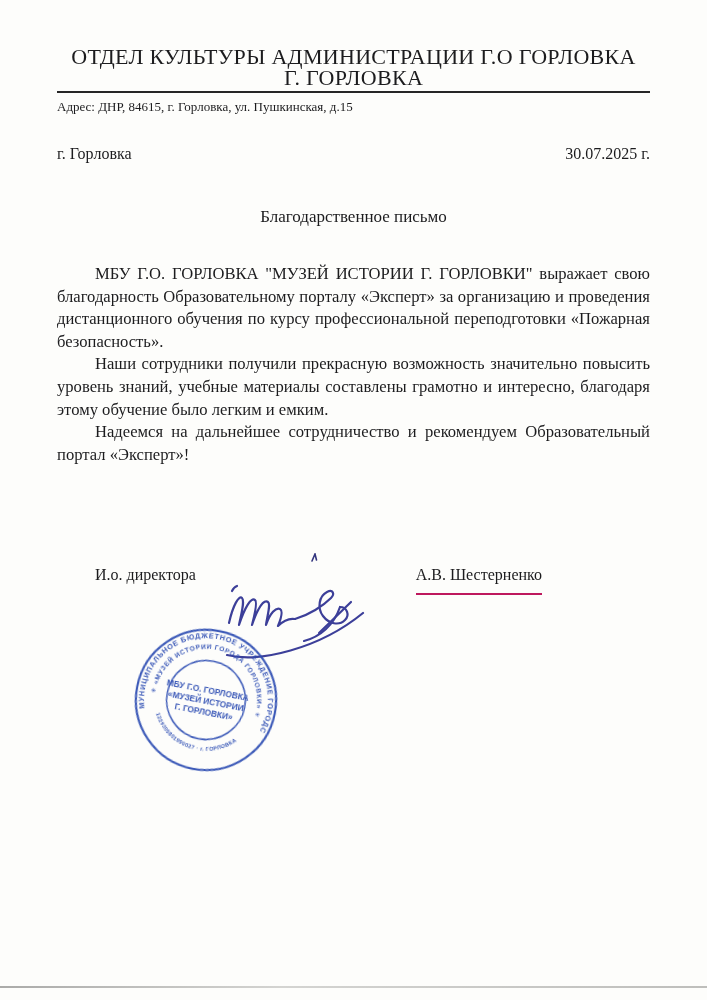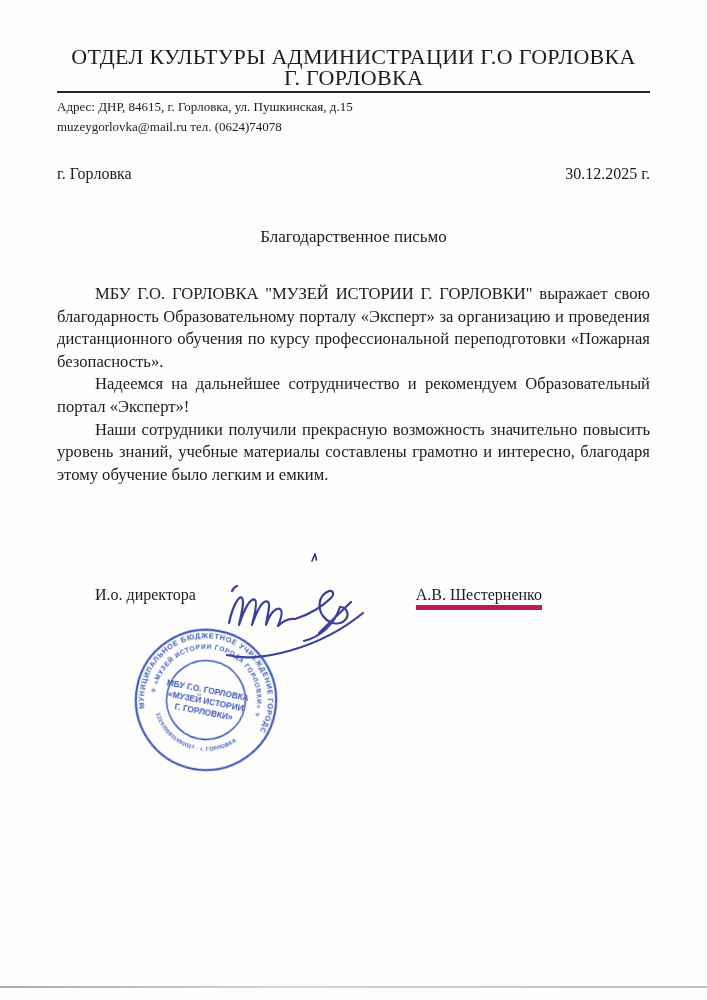--- a/index.html
+++ b/index.html
@@ -62,22 +62,22 @@
     margin-top:100px;
     display:flex;
     align-items:baseline;
     font-size:16px;
     position:relative;
   }
   .sig-position{margin-left:38px;}
   .sig-name{
     margin-left:auto;
     margin-right:108px;
-    border-bottom:5px solid #be185d;
-    padding-bottom:1px;
+    border-bottom:2px solid #be185d;
+    padding-bottom:9px;
   }
   
   .tiny-mark{
     position:absolute;left:311px;top:553px;
     width:8px;height:9px;
   }
   .signature-svg{
     position:absolute;left:222px;top:575px;
     width:160px;height:90px;
   }
@@ -105,33 +105,32 @@
 <body>
 
 <div class="page">
 
   <div class="letterhead">
     <div class="org-line">ОТДЕЛ КУЛЬТУРЫ АДМИНИСТРАЦИИ Г.О ГОРЛОВКА</div>
     <div class="org-line">Г. ГОРЛОВКА</div>
   </div>
   <hr class="head-rule">
   <div class="addr-line">Адрес: ДНР, 84615, г. Горловка, ул. Пушкинская, д.15</div>
-  <div class="addr-line">muzeygorlovka@mail.ru тел. (0624)74078</div>
 
   <div class="meta-row">
     <span>г. Горловка</span>
-    <span>30.12.2025 г.</span>
+    <span>30.07.2025 г.</span>
   </div>
 
   <div class="doc-title">Благодарственное письмо</div>
 
   <div class="body-text">
     <p>МБУ Г.О. ГОРЛОВКА "МУЗЕЙ ИСТОРИИ Г. ГОРЛОВКИ" выражает свою благодарность Образовательному порталу «Эксперт» за организацию и проведения дистанционного обучения по курсу профессиональной переподготовки «Пожарная безопасность».</p>
+    <p>Наши сотрудники получили прекрасную возможность значительно повысить уровень знаний, учебные материалы составлены грамотно и интересно, благодаря этому обучение было легким и емким.</p>
     <p>Надеемся на дальнейшее сотрудничество и рекомендуем Образовательный портал «Эксперт»!</p>
-    <p>Наши сотрудники получили прекрасную возможность значительно повысить уровень знаний, учебные материалы составлены грамотно и интересно, благодаря этому обучение было легким и емким.</p>
   </div>
 
   <div class="sig-row">
     <span class="sig-position">И.о. директора</span>
     <span class="sig-name">А.В. Шестерненко</span>
   </div>
 
 </div>
 
 <svg class="tiny-mark" viewBox="0 0 8 9">

